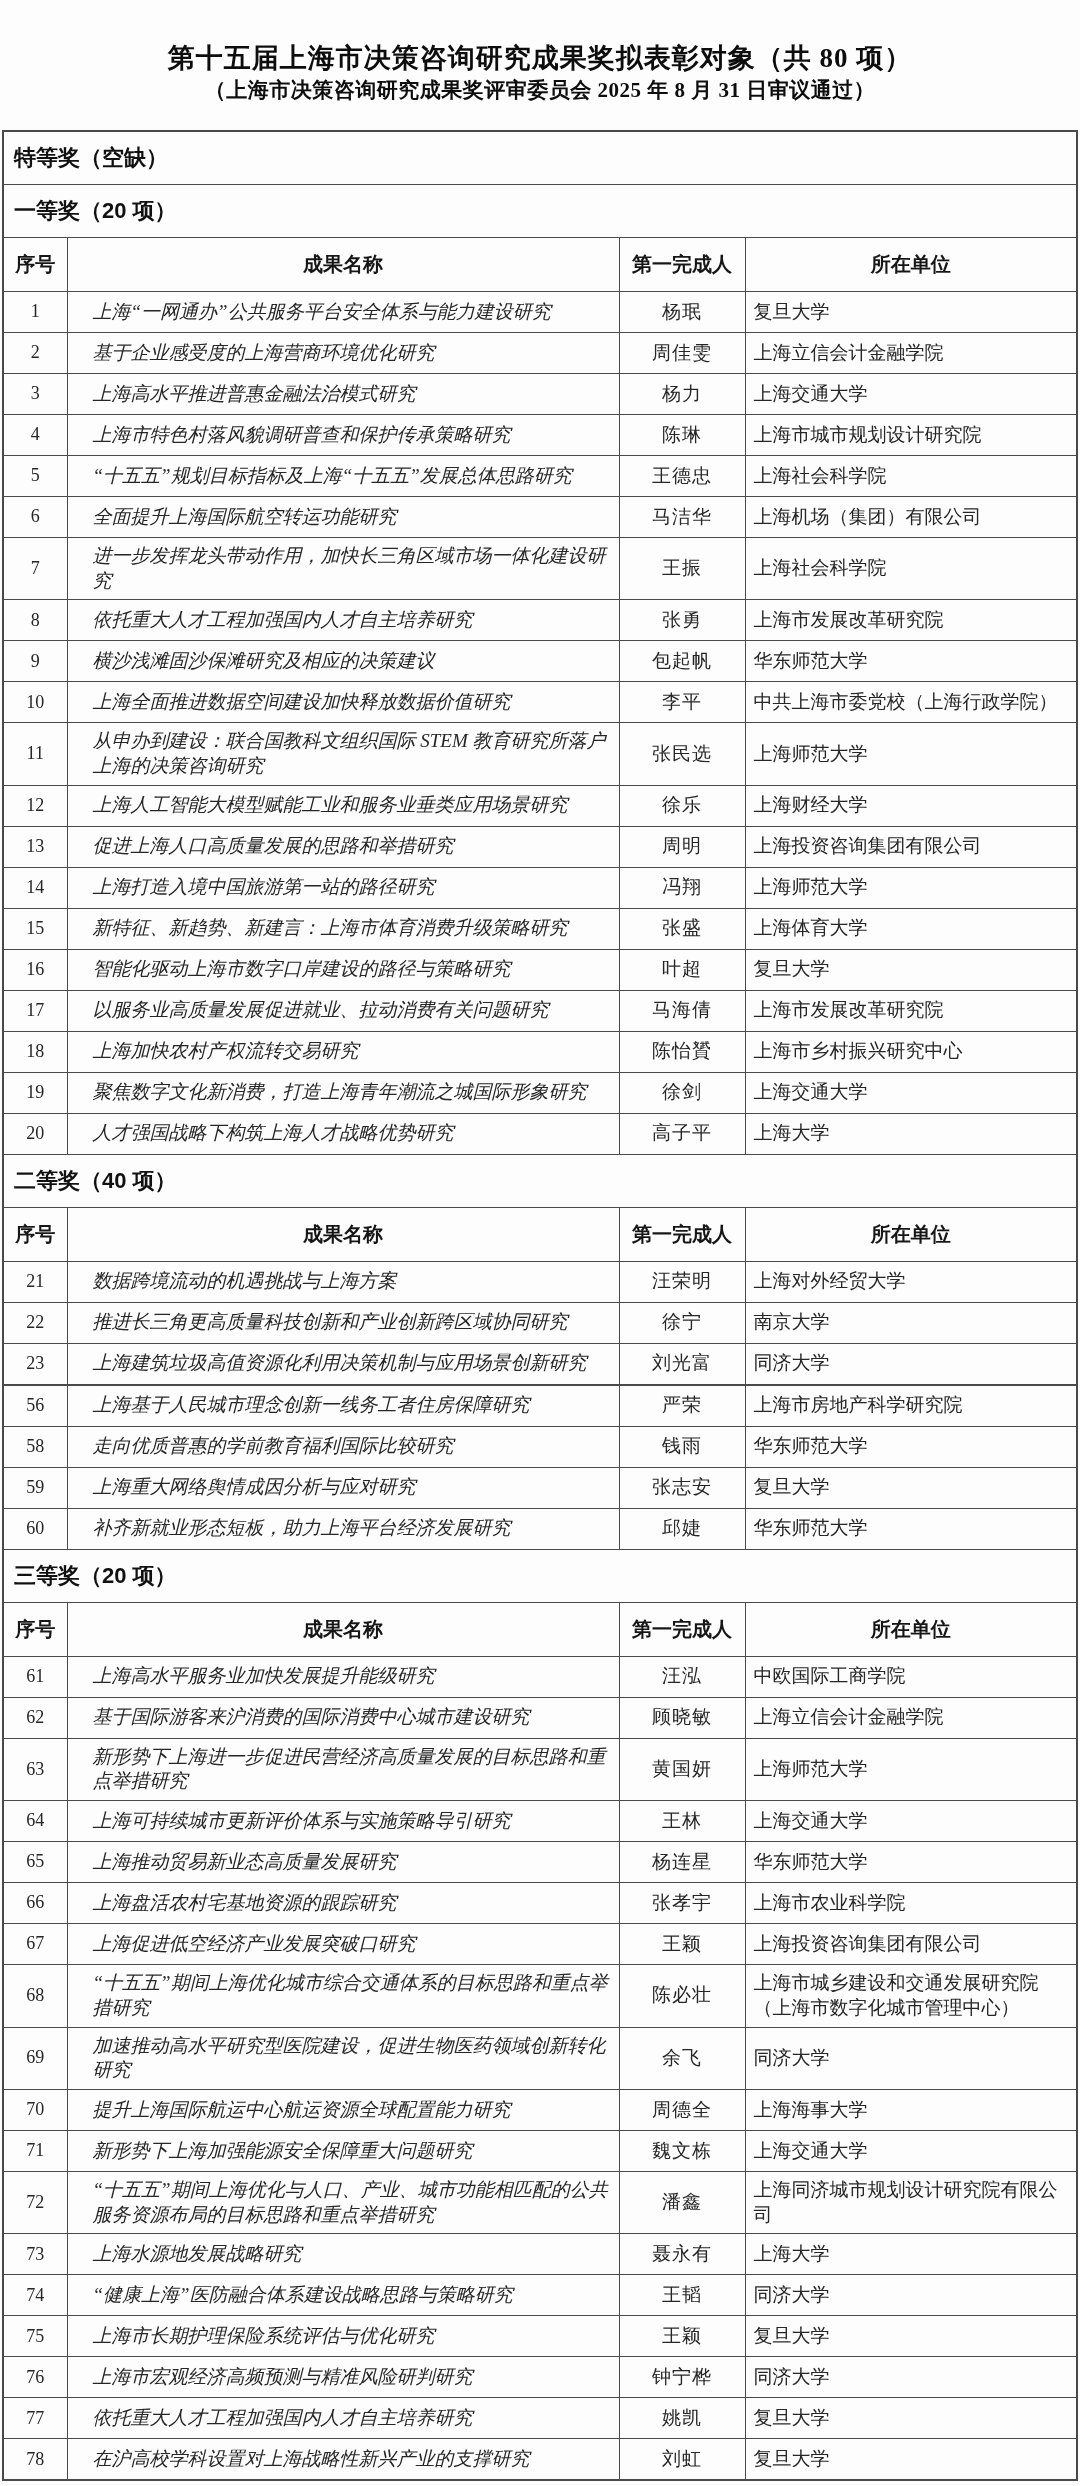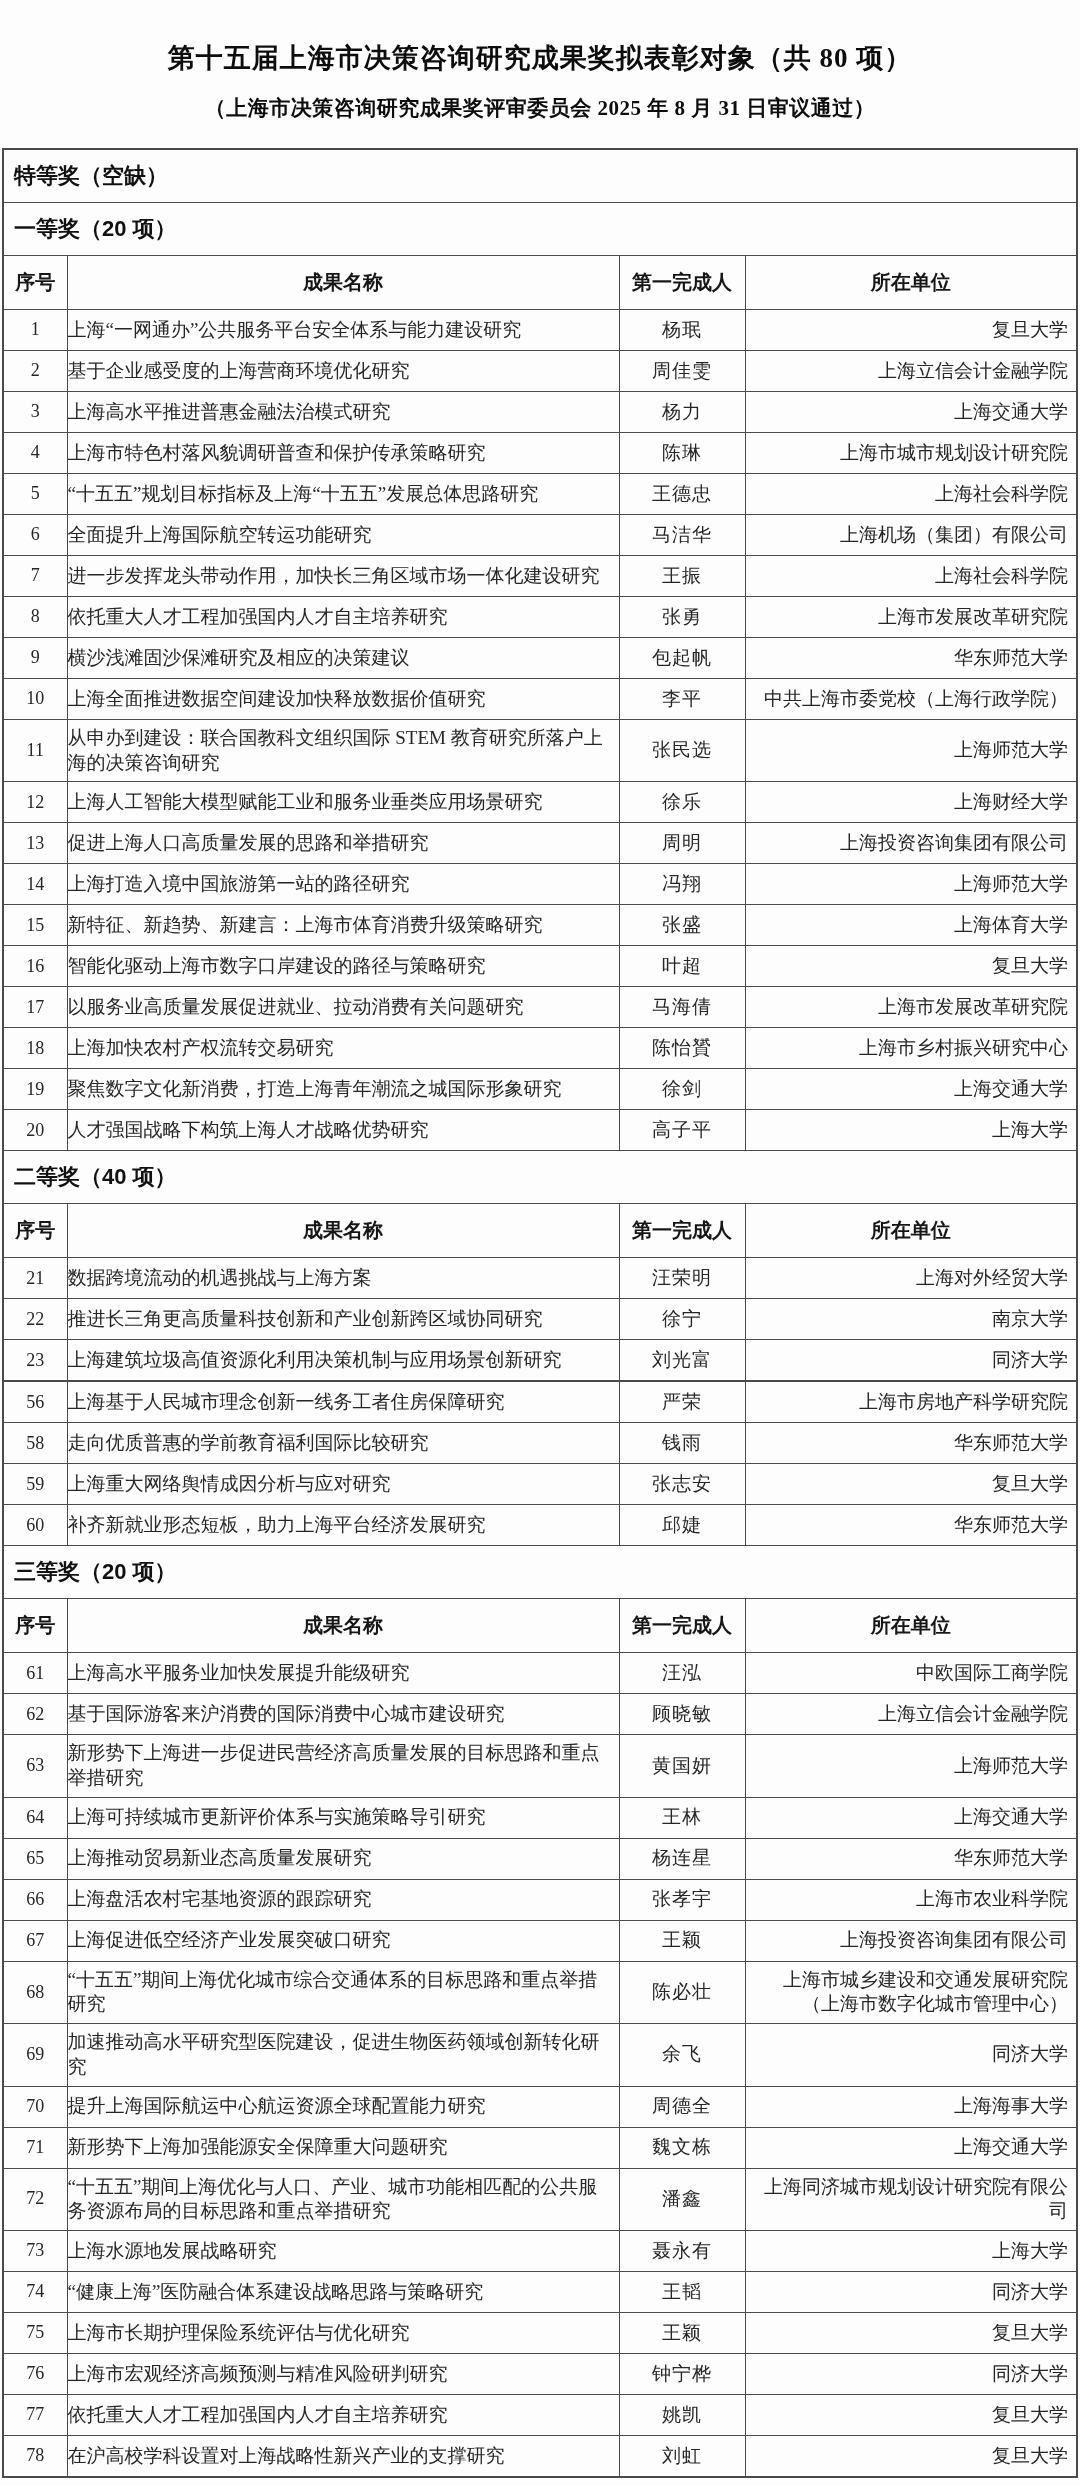--- a/index.html
+++ b/index.html
@@ -23,21 +23,20 @@
     letter-spacing:1px;
     color:var(--heading);
     margin-top:26px;
   }
   .doc-subtitle{
     text-align:center;
     font-weight:bold;
     font-size:21px;
     letter-spacing:0.5px;
     color:var(--heading);
-    margin-top:18px;
   }
   table.awards{
     border-collapse:collapse;
     table-layout:fixed;
     width:1074px;
     margin:26px auto 0;
     border:2px solid var(--border);
   }
   table.awards td{
     border:1px solid var(--border);
@@ -64,23 +63,23 @@
     text-align:center;
     padding:13px 0;
   }
   tr.data-row td{
     font-size:19px;
     line-height:1.3;
     padding:6px 6px;
     height:28px;
   }
   tr.data-row td.c-no{text-align:center;font-size:18px;}
-  tr.data-row td.c-name{text-align:left;padding-left:0;padding-right:10px;}
+  tr.data-row td.c-name{text-align:left;padding-left:25px;padding-right:10px;font-style:italic;}
   tr.data-row td.c-person{text-align:center;letter-spacing:1px;}
-  tr.data-row td.c-unit{text-align:right;padding-left:8px;padding-right:8px;margin-left:22px;}
+  tr.data-row td.c-unit{text-align:left;padding-left:8px;padding-right:8px;margin-left:22px;}
   tr.thick-top td{border-top-width:2px;}
 </style>
 </head>
 <body>
 
 <div class="page">
   <div class="doc-title">第十五届上海市决策咨询研究成果奖拟表彰对象（共 80 项）</div>
   <div class="doc-subtitle">（上海市决策咨询研究成果奖评审委员会 2025 年 8 月 31 日审议通过）</div>
 
   <table class="awards">

